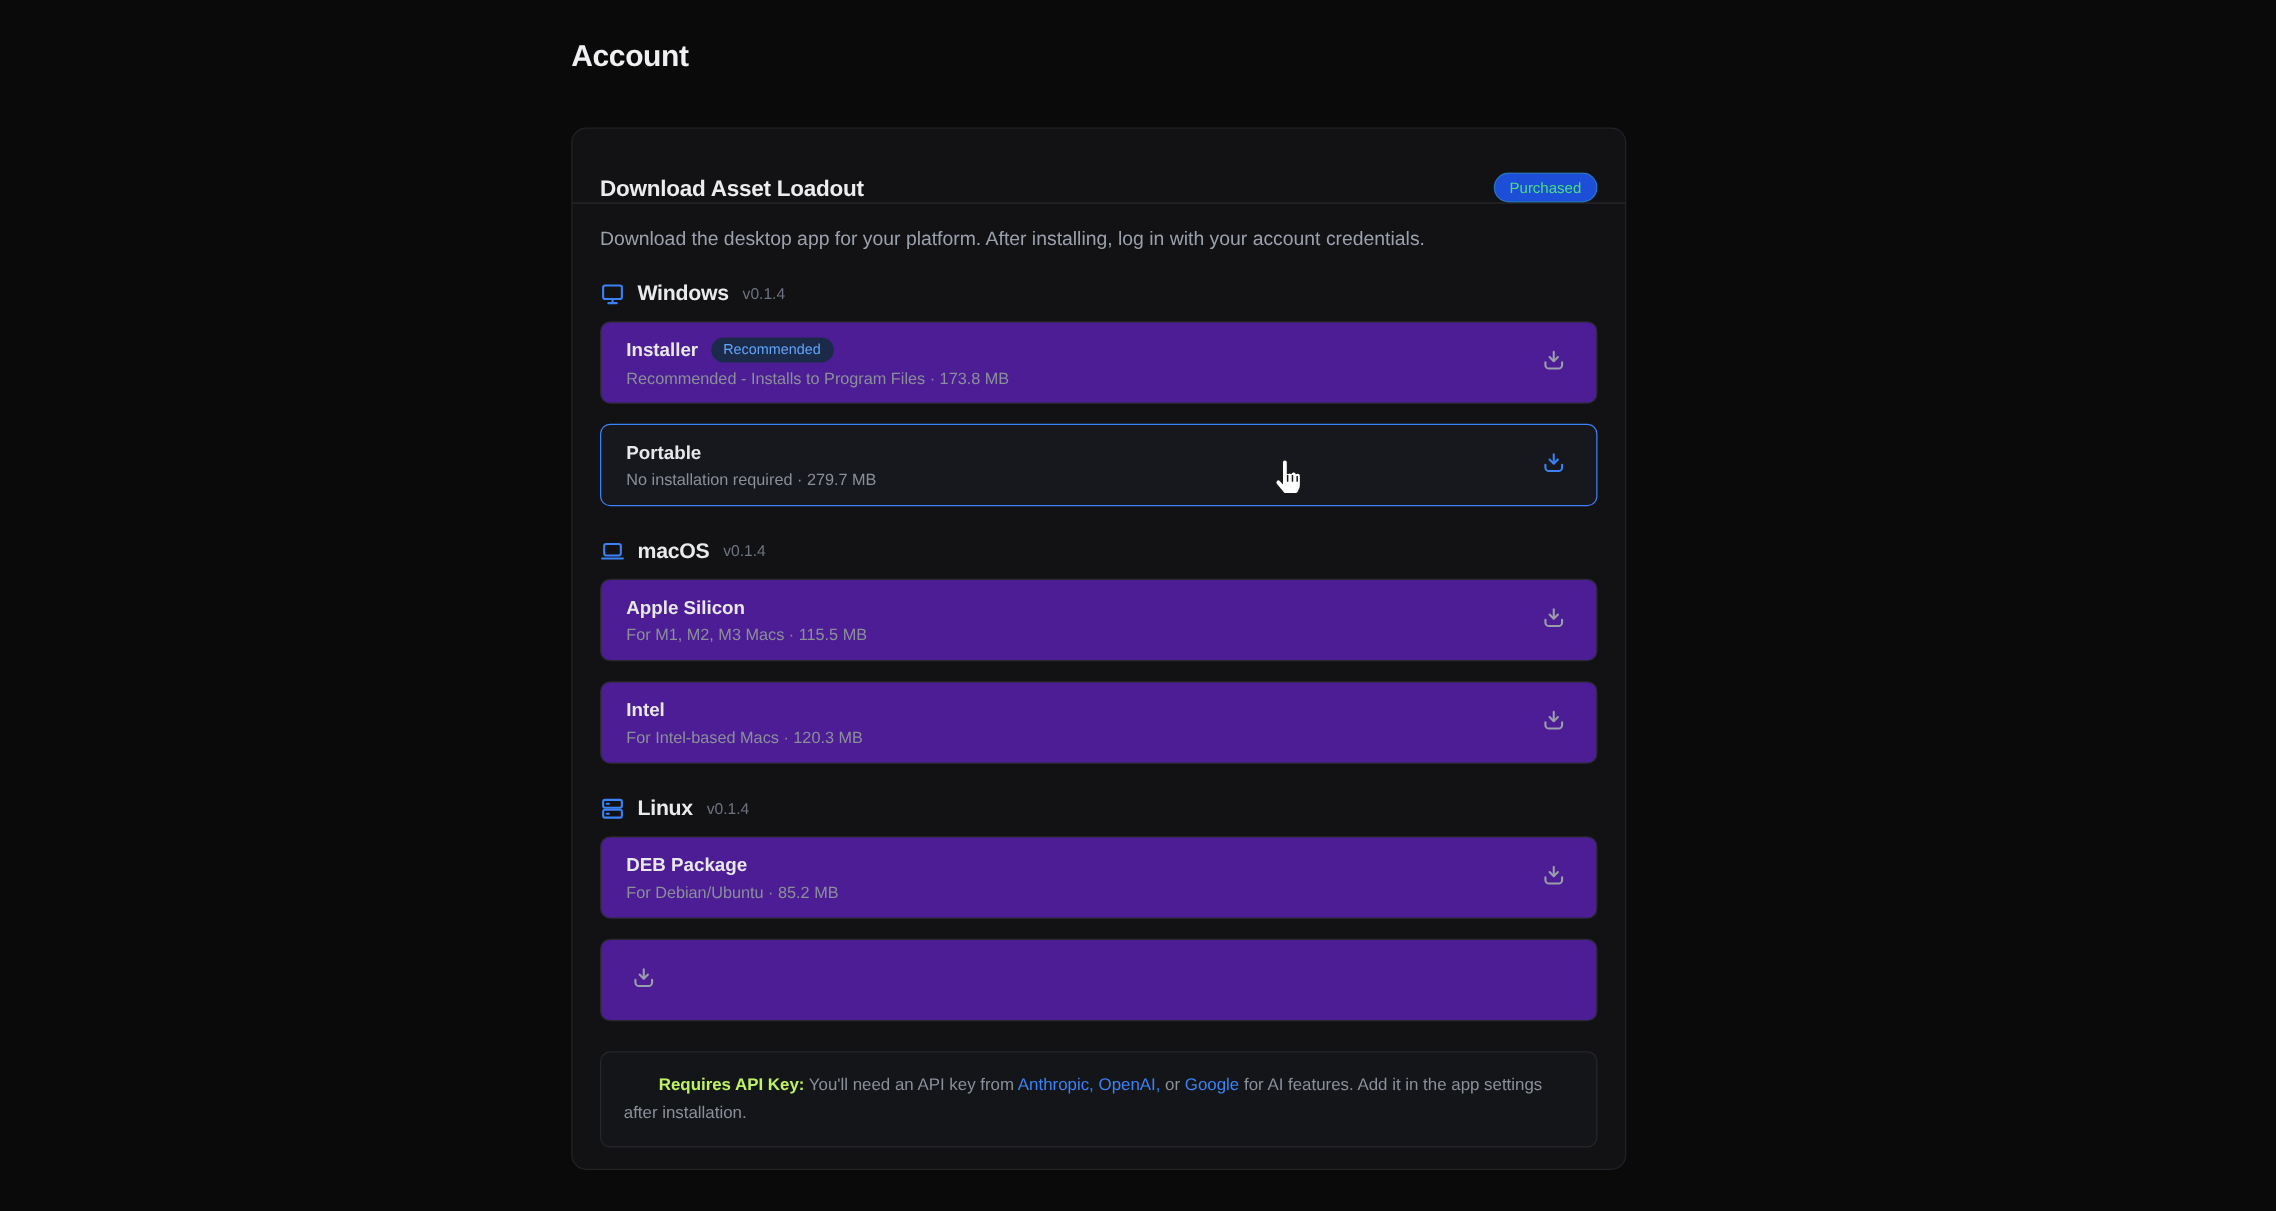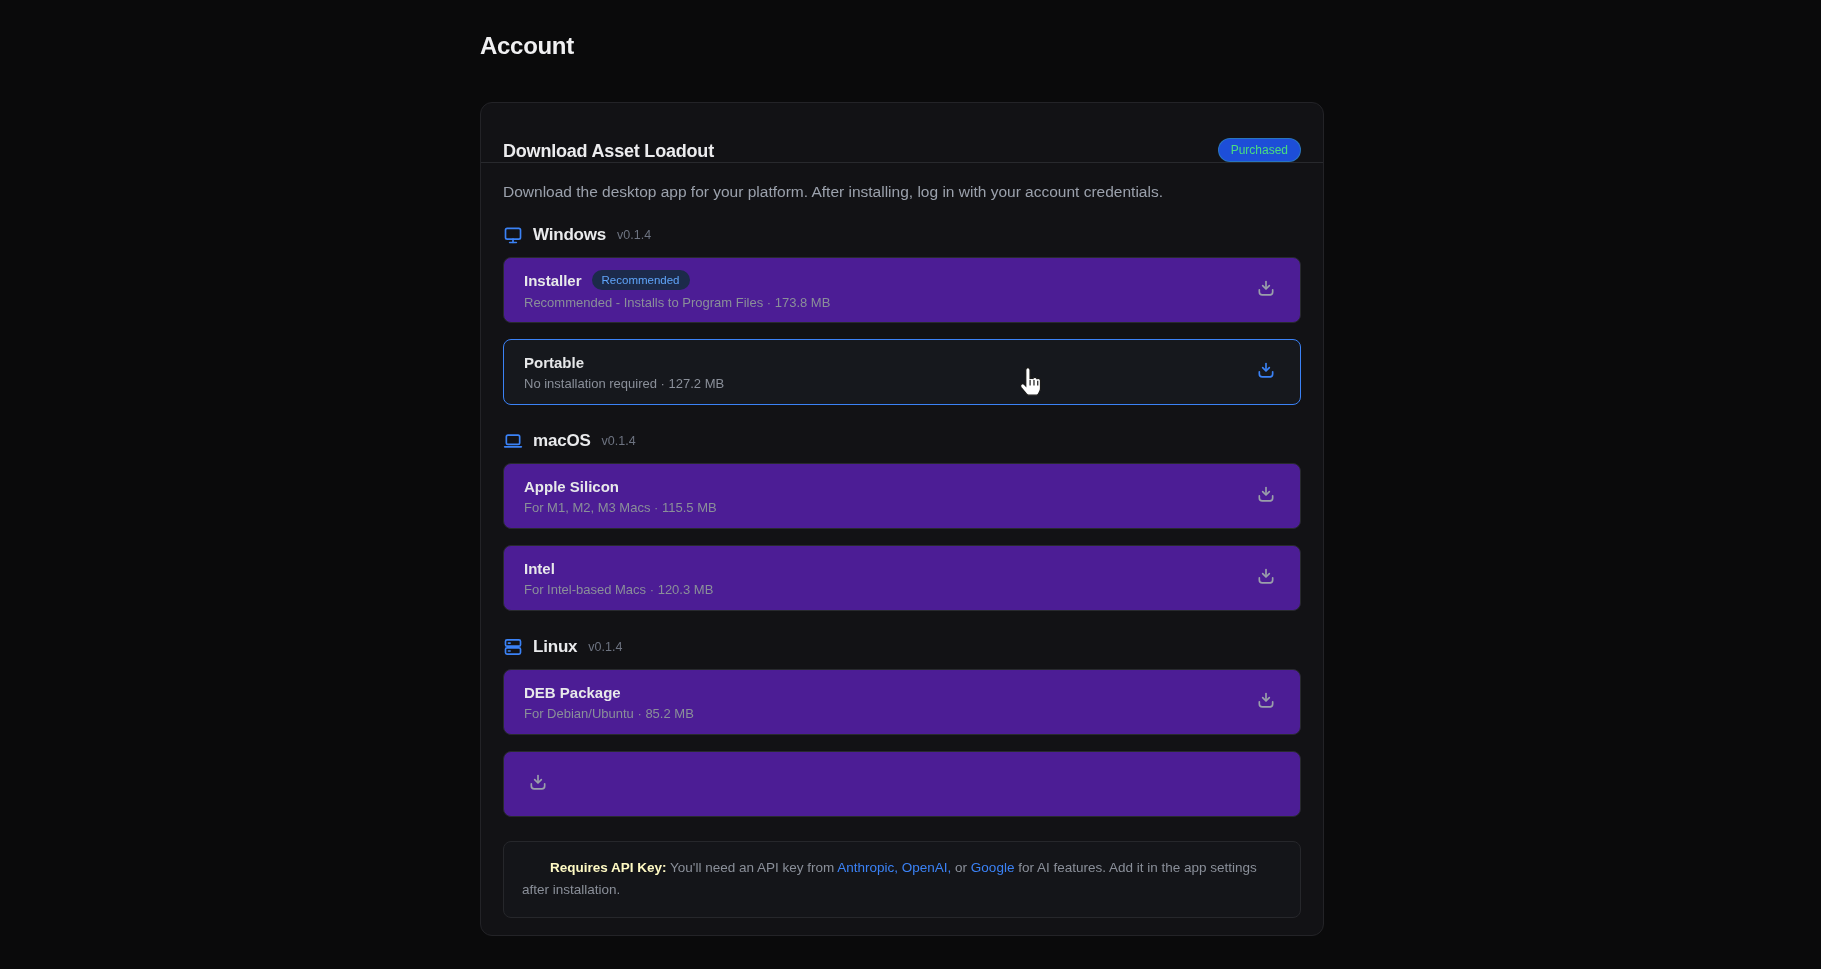--- a/index.html
+++ b/index.html
@@ -5,21 +5,21 @@
   * { margin: 0; padding: 0; box-sizing: border-box; }
   html, body {
     width: 1821px; height: 969px;
     background: #0a0a0b;
     font-family: "Liberation Sans", "DejaVu Sans", sans-serif;
     overflow: hidden;
     position: relative;
   }
   .wrapper {
     position: absolute;
-    left: 480px; top: 32px;
+    left: 457px; top: 32px;
     width: 844px;
   }
   .page-title {
     font-size: 24px;
     font-weight: 700;
     color: #f0f0f2;
     letter-spacing: -0.3px;
     margin-bottom: 42px;
   }
   .card {
@@ -127,21 +127,21 @@
   .note-box {
     margin-top: 24px;
     background: #141519;
     border: 1px solid #26272b;
     border-radius: 8px;
     padding: 15px 18px;
     font-size: 13.5px;
     line-height: 1.65;
     color: #8a8f99;
   }
-  .note-bold { color: #fef9c3; font-weight: 700; padding-left: 28px; }
+  .note-bold { color: #bef264; font-weight: 700; padding-left: 28px; }
   .note-link { color: #3b82f6; text-decoration: none; cursor: pointer; }
   .cursor {
     position: absolute;
     left: 1014px; top: 366px;
     width: 30px; height: 34px;
     pointer-events: none;
     z-index: 99;
   }
 </style>
 </head>
@@ -188,21 +188,21 @@
               </svg>
           </span>
         </button>
       </div>
 
       <div class="dl-row highlighted">
         <div>
           <div class="row-title-line">
             <span class="row-title">Portable</span>
           </div>
-          <div class="row-subtitle">No installation required · 127.2 MB</div>
+          <div class="row-subtitle">No installation required · 279.7 MB</div>
         </div>
         <button class="dl-btn blue">
           <span>
             <svg viewBox="0 0 24 24" fill="none" stroke="currentColor" stroke-width="2" stroke-linecap="round" stroke-linejoin="round">
                 <path d="M12 3v8"></path>
                 <path d="M8 8l4 4 4-4"></path>
                 <path d="M4 13v2.5A3.5 3.5 0 0 0 7.5 19h9a3.5 3.5 0 0 0 3.5-3.5V13"></path>
               </svg>
           </span>
         </button>

